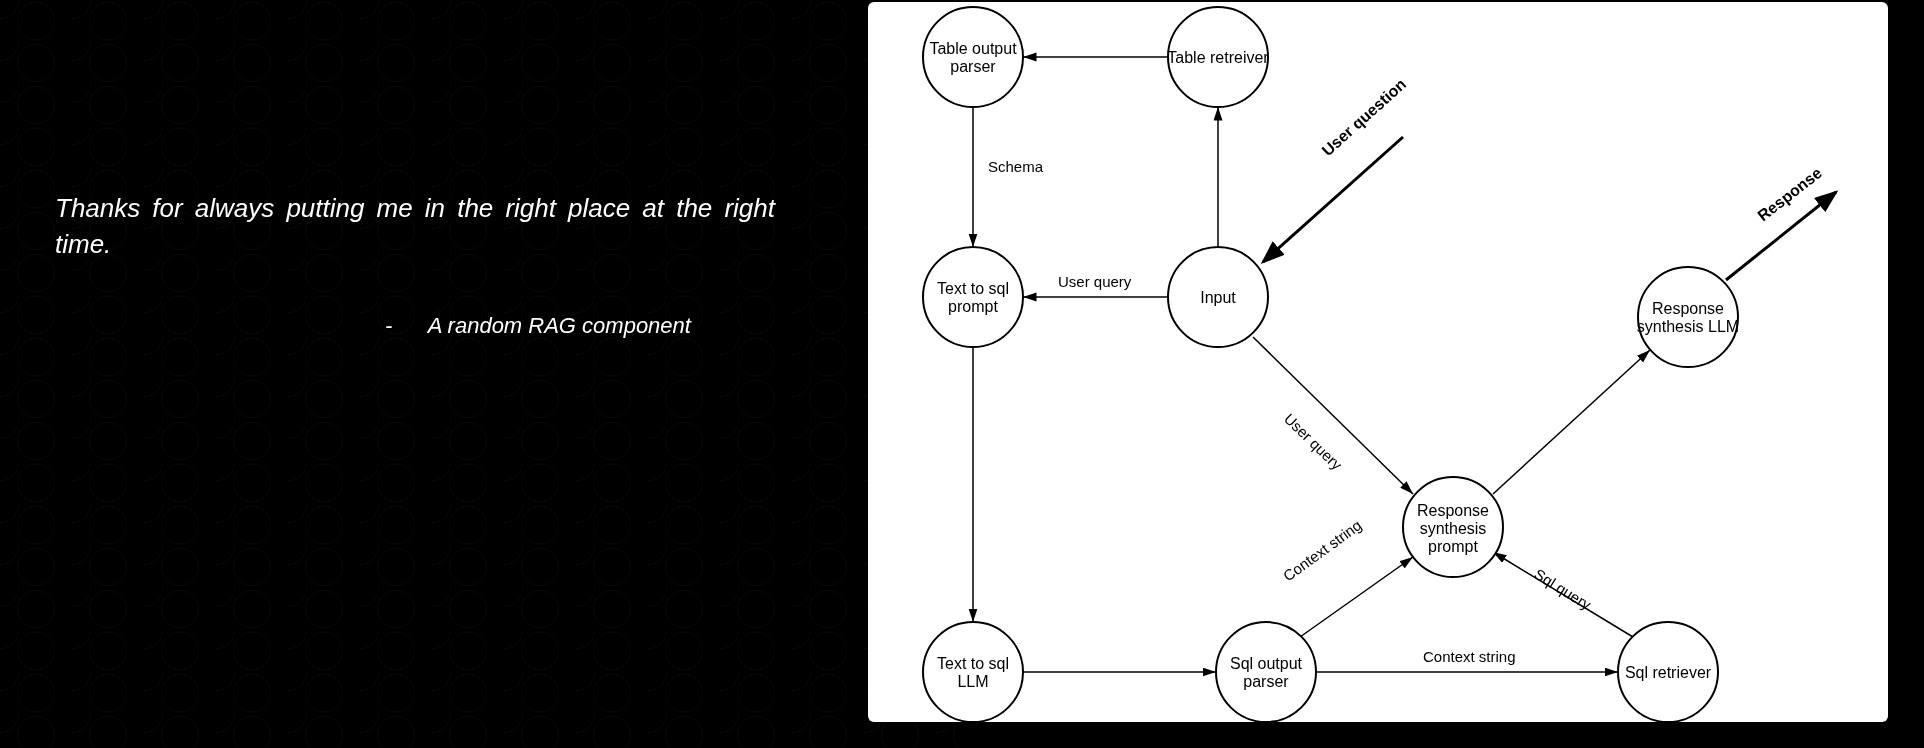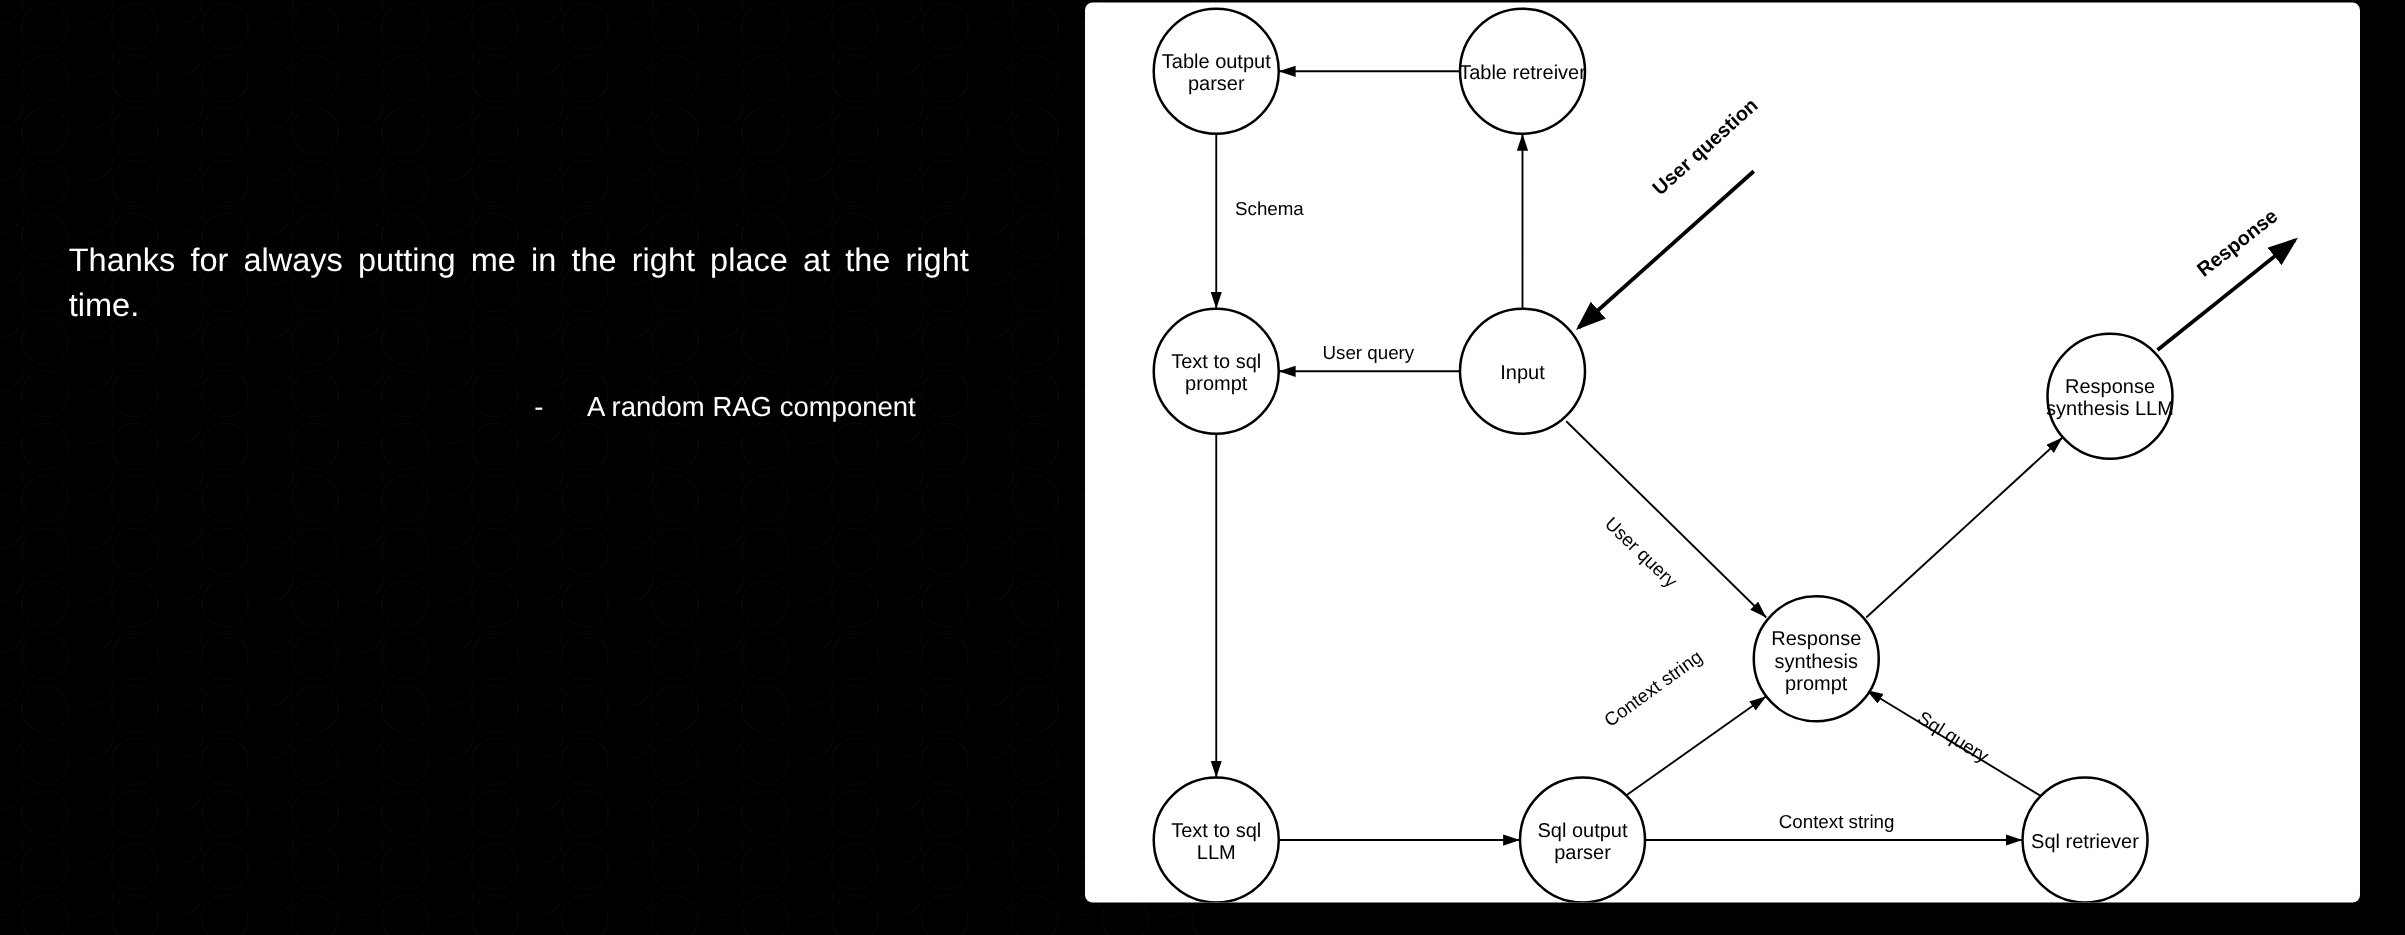--- a/index.html
+++ b/index.html
@@ -21,30 +21,31 @@
         radial-gradient(circle at 36px 21px, transparent 18px, #333 18px, #333 19px, transparent 19px);
       background-size: 72px 42px;
       pointer-events: none;
     }
     .quote-block {
       position: absolute;
       left: 55px;
       top: 190px;
       width: 720px;
       color: #fff;
+      font-style: italic;
     }
     .quote-text {
       font-size: 26px;
       line-height: 1.4;
       text-align: justify;
       margin-bottom: 50px;
     }
     .quote-attr {
       font-size: 22px;
-      text-align: center;
+      text-align: left;
       padding-left: 330px;
     }
     .quote-attr .dash {
       margin-right: 30px;
     }
     .diagram {
       position: absolute;
       right: 36px;
       top: 2px;
       width: 1020px;

